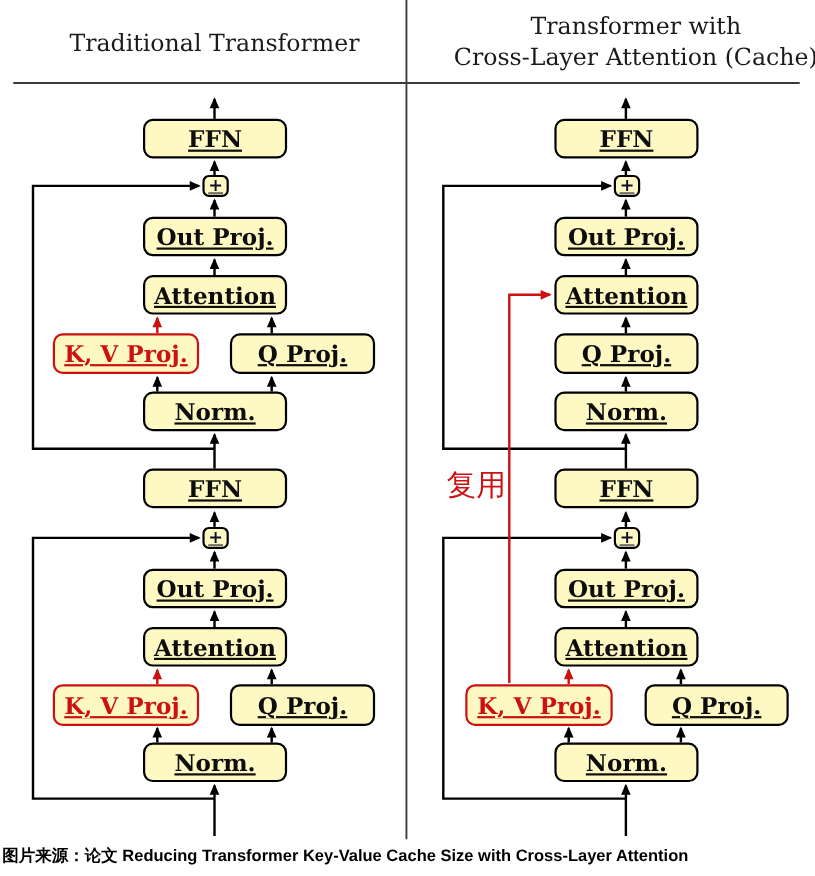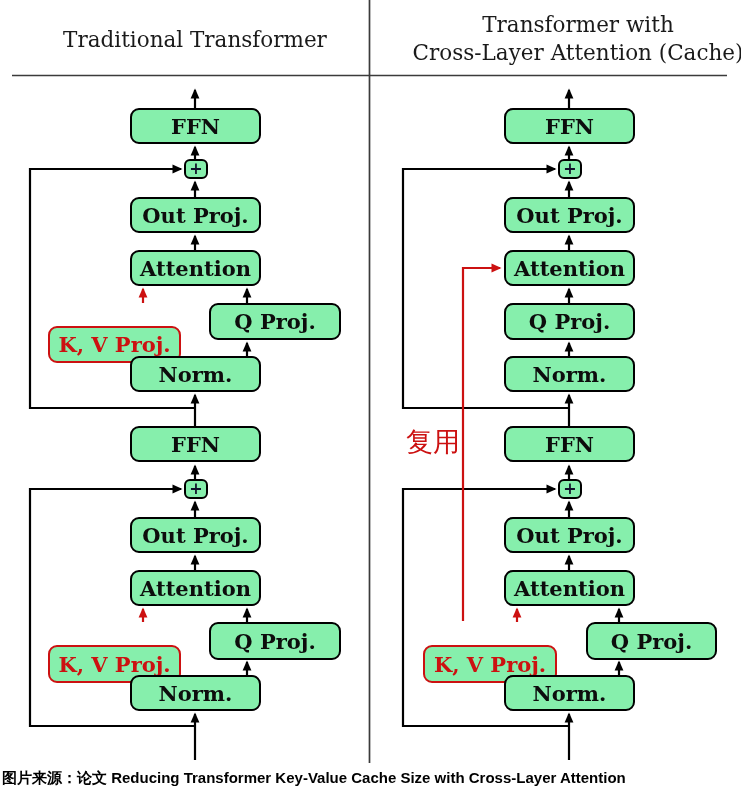--- a/index.html
+++ b/index.html
@@ -10,28 +10,29 @@
     font-family:"DejaVu Serif", serif;
     overflow:hidden;
   }
   svg.wires{position:absolute;left:0;top:0;width:741px;height:796px;}
   .wire{stroke:#000000;stroke-width:2.2;fill:none;stroke-linejoin:miter;}
   .wire.red{stroke:var(--accent-red,#cc1111);}
   .rule{stroke:var(--divider-gray,#3b3b3b);stroke-width:1.7;}
   .node{
     position:absolute;
     box-sizing:border-box;
-    background:#86efac;
+    background:#fef9c3;
     border:2.6px solid #000000;
     border-radius:9px;
     display:flex;align-items:center;justify-content:center;
     font-weight:bold;font-size:21px;color:#0d0d0d;
     white-space:nowrap;
+    text-decoration:underline;
   }
-  .node.red{border-color:var(--accent-red,#cc1111);color:var(--accent-red,#cc1111);margin-top:23px;}
+  .node.red{border-color:var(--accent-red,#cc1111);color:var(--accent-red,#cc1111);}
   .node.plus{
     border-radius:6px;border-width:2.4px;
     font-size:16px;padding-bottom:2px;color:#10102a;
   }
   .panel-title{
     position:absolute;
     font-size:21.5px;color:#1a1a1a;
     text-align:center;line-height:28px;
   }
   .panel-title.left{left:15px;top:26px;width:360px;}

